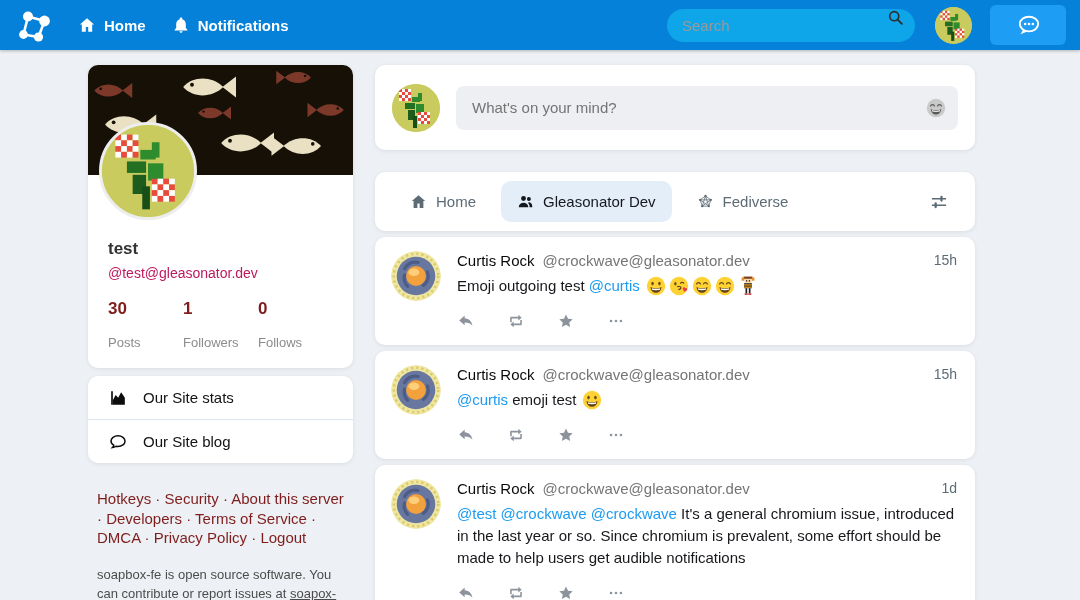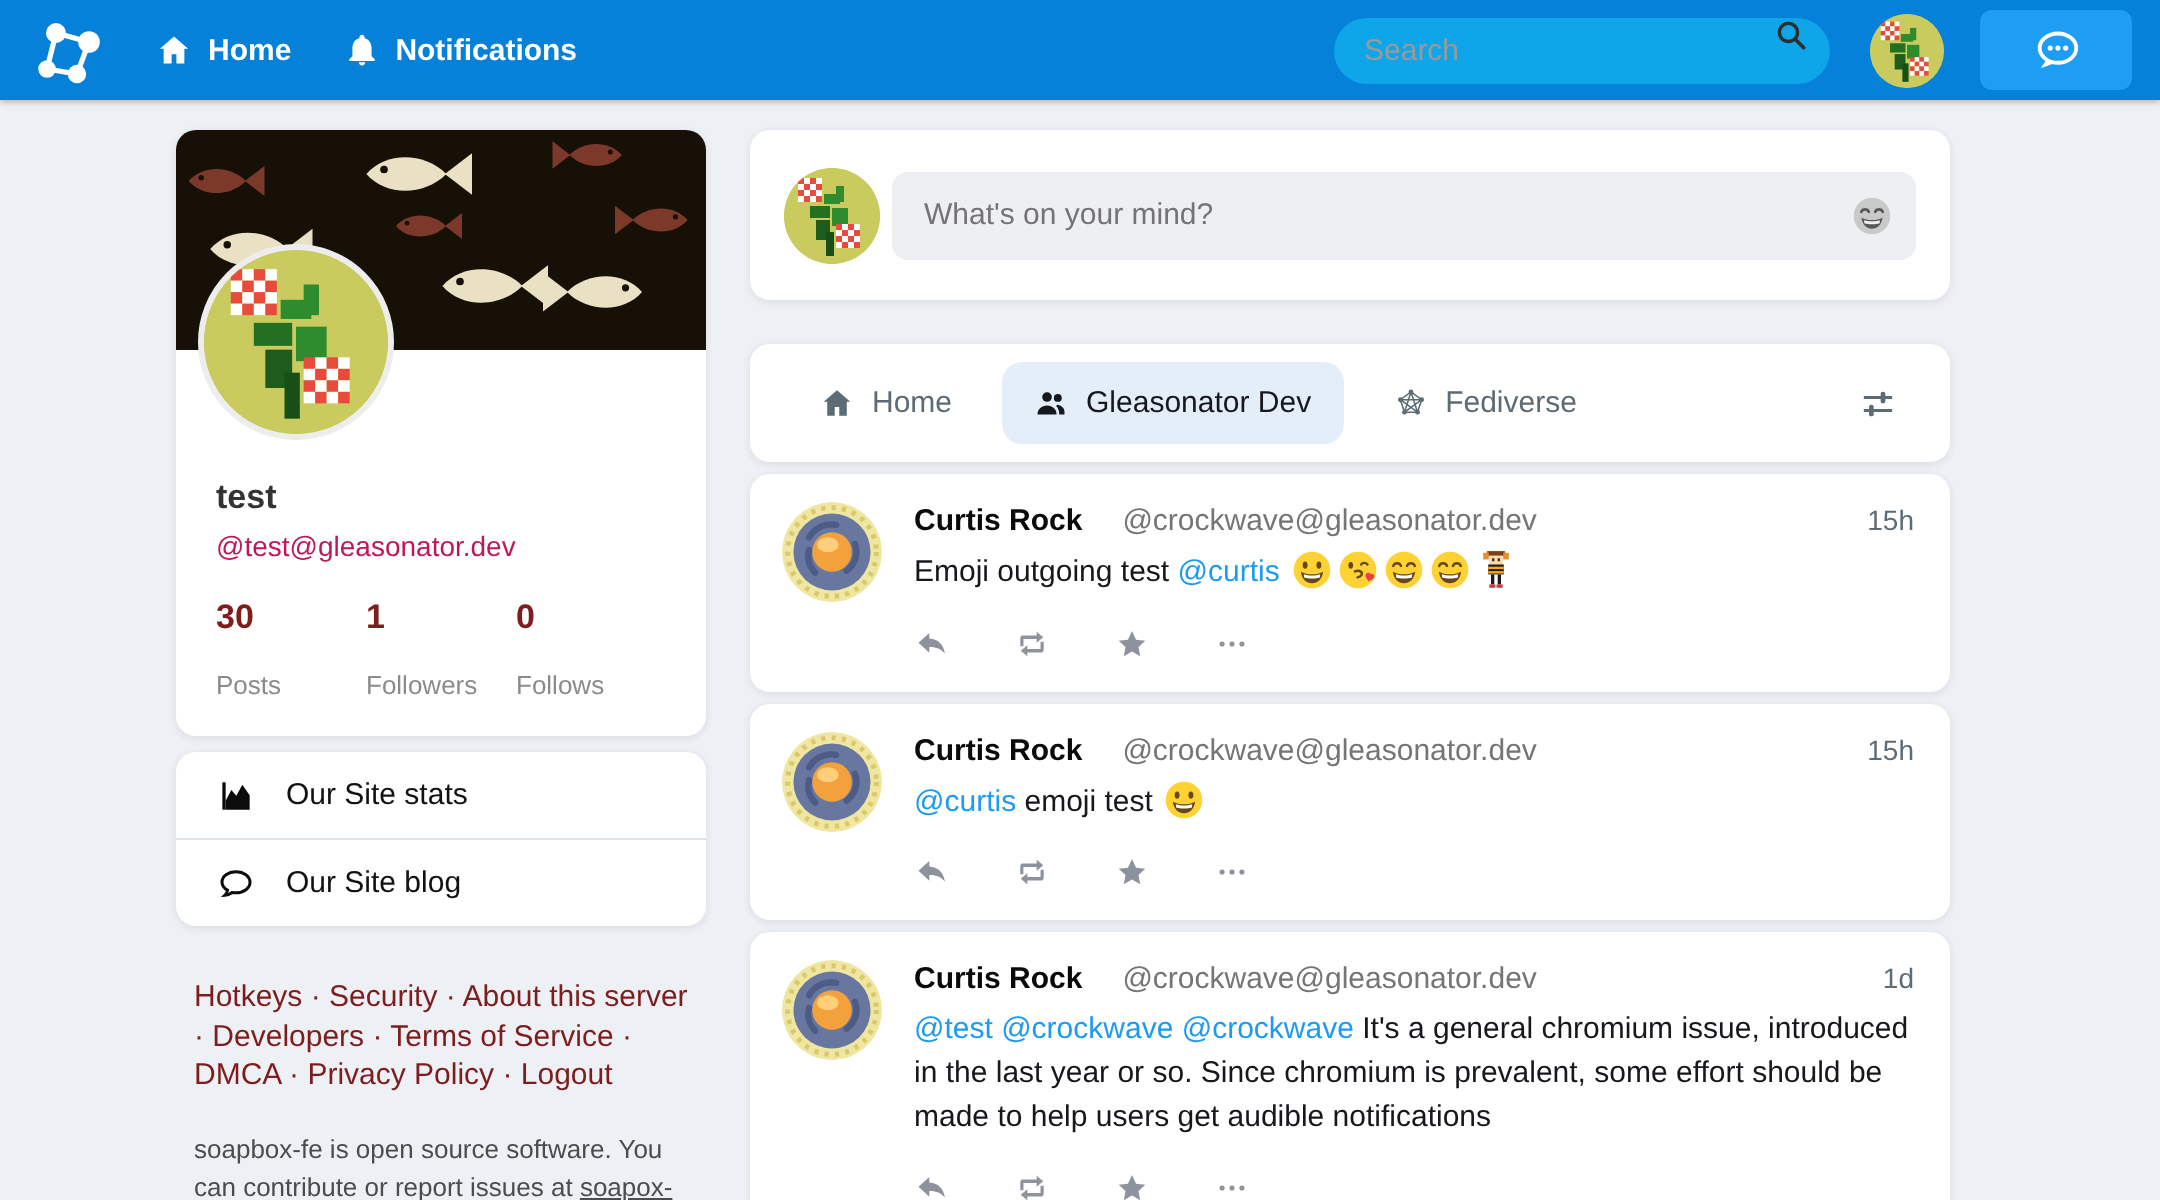--- a/index.html
+++ b/index.html
@@ -47,43 +47,43 @@
              font-size:15px;color:#121212;cursor:pointer}
   .menu-item + .menu-item{border-top:1px solid #d9e6f0}
   .menu-item .icon{width:20px;height:20px;color:#0c0c0c}
   .side-footer{margin:26px 9px 0;font-size:15px;line-height:19.5px;color:#7f1d1d}
   .side-footer .flink{cursor:pointer}
   .smallprint{margin:17px 9px 0;font-size:13px;line-height:19px;color:#4c4c4c}
   .smallprint .ulink{text-decoration:underline;cursor:pointer;color:#4c4c4c}
 
   
   .timeline{position:absolute;left:375px;top:65px;width:600px}
-  .compose-card{height:85px;display:flex;align-items:center;padding:0 17px;gap:6px}
+  .compose-card{height:85px;display:flex;align-items:center;padding:0 17px;gap:16px}
   .avatar-md{width:48px;height:48px;border-radius:50%;overflow:hidden;flex:none;
              background:#c9cb5e;cursor:pointer}
   .compose-field{flex:1;height:44px;background:#edeff3;border-radius:8px;position:relative;
                  display:flex;align-items:center}
   .compose-field input{border:0;outline:0;background:transparent;flex:1;padding:0 44px 0 16px;
                        font-size:15px;color:#333;font-family:inherit}
   .compose-field input::placeholder{color:#747474}
   .emoji-btn{position:absolute;right:11px;width:22px;height:22px;cursor:pointer}
 
   .tabs-card{margin-top:22px;height:59px;display:flex;align-items:center;padding:0 10px}
   .tab{display:flex;align-items:center;gap:9px;padding:12px 16px;margin-left:9px;border-radius:10px;
        font-size:15px;color:#5d6b75;cursor:pointer;white-space:nowrap}
   .tab .icon{width:17px;height:17px}
   .tab.active{background:#e4eef9;color:#15181d;font-weight:400}
   .filter-btn{margin-left:auto;margin-right:16px;width:20px;height:20px;color:#5d6b75;cursor:pointer}
 
   .post{margin-top:6px;padding:13px 18px 8px;position:relative}
   .post-avatar{position:absolute;left:16px;top:14px;width:50px;height:50px;border-radius:50%;
                overflow:hidden;cursor:pointer}
   .post-head{margin-left:64px;font-size:15px;padding-top:2px}
-  .post-author{font-weight:700;color:#0a0a0a;cursor:pointer}
-  .post-handle{color:#757575;margin-left:20px}
+  .post-author{font-weight:400;color:#0a0a0a;cursor:pointer}
+  .post-handle{color:#757575;margin-left:8px}
   .post-time{position:absolute;right:18px;top:15px;font-size:14px;color:#5d6b75;cursor:pointer}
   .post-body{margin:6px 0 0 64px;font-size:15px;line-height:22px;color:#16181c}
   .mention{color:#1d9bf0;cursor:pointer}
   .emoji{display:inline-block;width:20px;height:20px;vertical-align:-4.5px;margin:0 1.5px}
   .emoji svg{width:100%;height:100%;display:block}
   .post-actions{margin:15px 0 7px 64px;display:flex;gap:32px}
   .action{width:18px;height:18px;color:#8c939c;cursor:pointer}
 </style>
 </head>
 <body>

